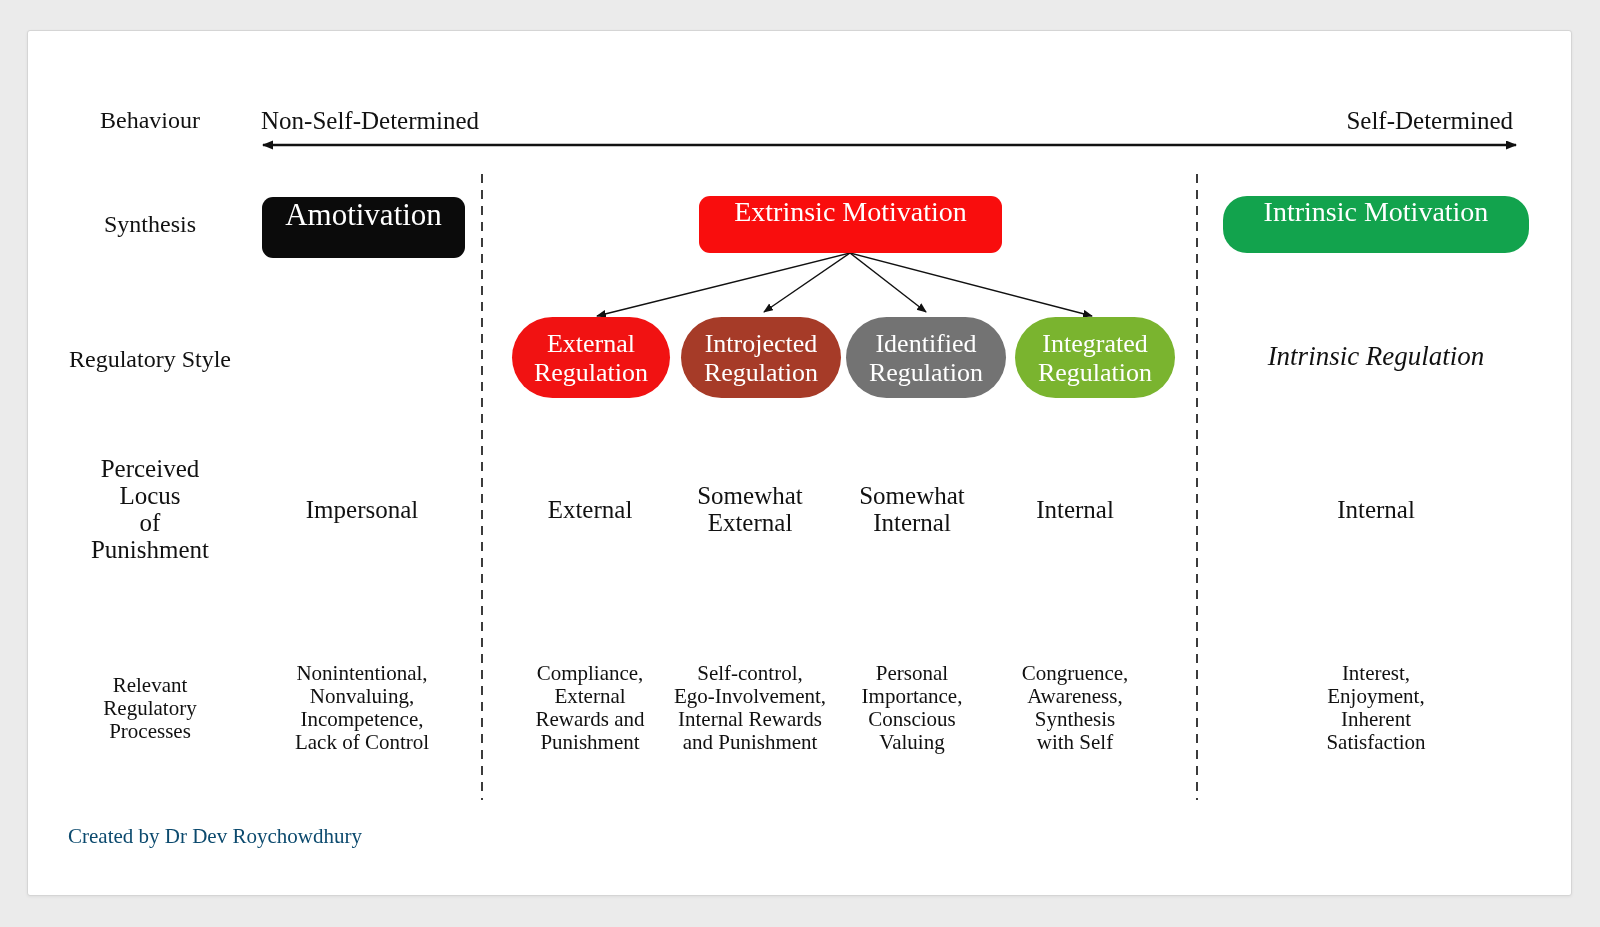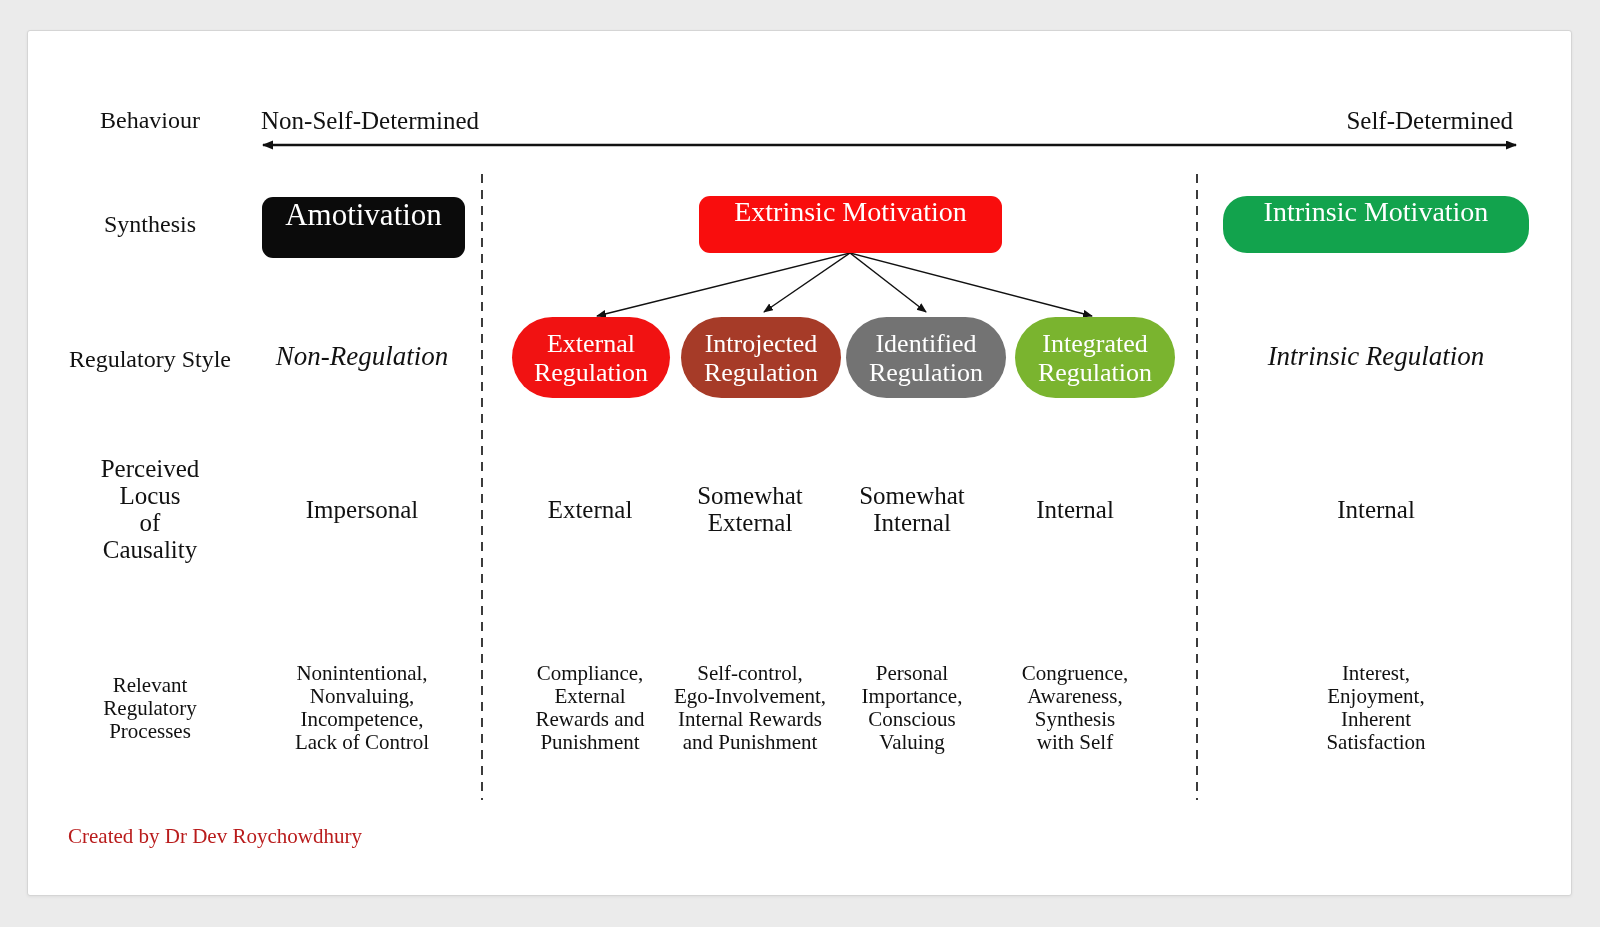--- a/index.html
+++ b/index.html
@@ -71,21 +71,21 @@
   .locus-row  { top: 467px; height: 84px; font-size: 25px; line-height: 27px; }
   .locus-label{ top: 450px; height: 118px; font-size: 25px; line-height: 27px; }
 
   .proc-row   { top: 660px; height: 96px; font-size: 21px; line-height: 23px; }
   .proc-label { top: 660px; height: 96px; font-size: 21px; line-height: 23px; }
 
   .footer {
     position: absolute;
     left: 68px; top: 824px;
     font-size: 21px;
-    color: #b91c1c;
+    color: #0c4a6e;
   }
 </style>
 </head>
 <body>
 
 <div class="stage">
   <div class="card"></div>
 
   <svg class="overlay" width="1600" height="927" viewBox="0 0 1600 927" xmlns="http://www.w3.org/2000/svg">
     <defs>
@@ -117,35 +117,34 @@
     <span>Amotivation</span>
   </div>
   <div class="mot-box" style="left: 699px; width: 303px; background: rgb(249, 13, 13);">
     <span>Extrinsic Motivation</span>
   </div>
   <div class="mot-box" style="left: 1223px; width: 306px; background: rgb(18, 163, 77); border-radius: 24px;">
     <span>Intrinsic Motivation</span>
   </div>
 
   <div class="abs center col-label row-label" style="top:346px;">Regulatory Style</div>
-  <div class="abs center col1 style-val">Non-Regulation</div>
   <div class="pill" style="left: 512px; width: 158px; background: rgb(241, 18, 18);">External
 Regulation</div>
   <div class="pill" style="left: 681px; background: rgb(166, 59, 40);">Introjected
 Regulation</div>
   <div class="pill" style="left: 846px; background: #737373;">Identified
 Regulation</div>
   <div class="pill" style="left: 1015px; background: rgb(122, 180, 47);">Integrated
 Regulation</div>
   <div class="abs center col6 style-val">Intrinsic Regulation</div>
 
   <div class="abs center preline flexc col-label locus-label">Perceived
 Locus
 of
-Causality</div>
+Punishment</div>
   <div class="abs center preline flexc col1 locus-row">Impersonal</div>
   <div class="abs center preline flexc col2 locus-row">External</div>
   <div class="abs center preline flexc col3 locus-row">Somewhat
 External</div>
   <div class="abs center preline flexc col4 locus-row">Somewhat
 Internal</div>
   <div class="abs center preline flexc col5 locus-row">Internal</div>
   <div class="abs center preline flexc col6 locus-row">Internal</div>
 
   <div class="abs center preline flexc col-label proc-label">Relevant

